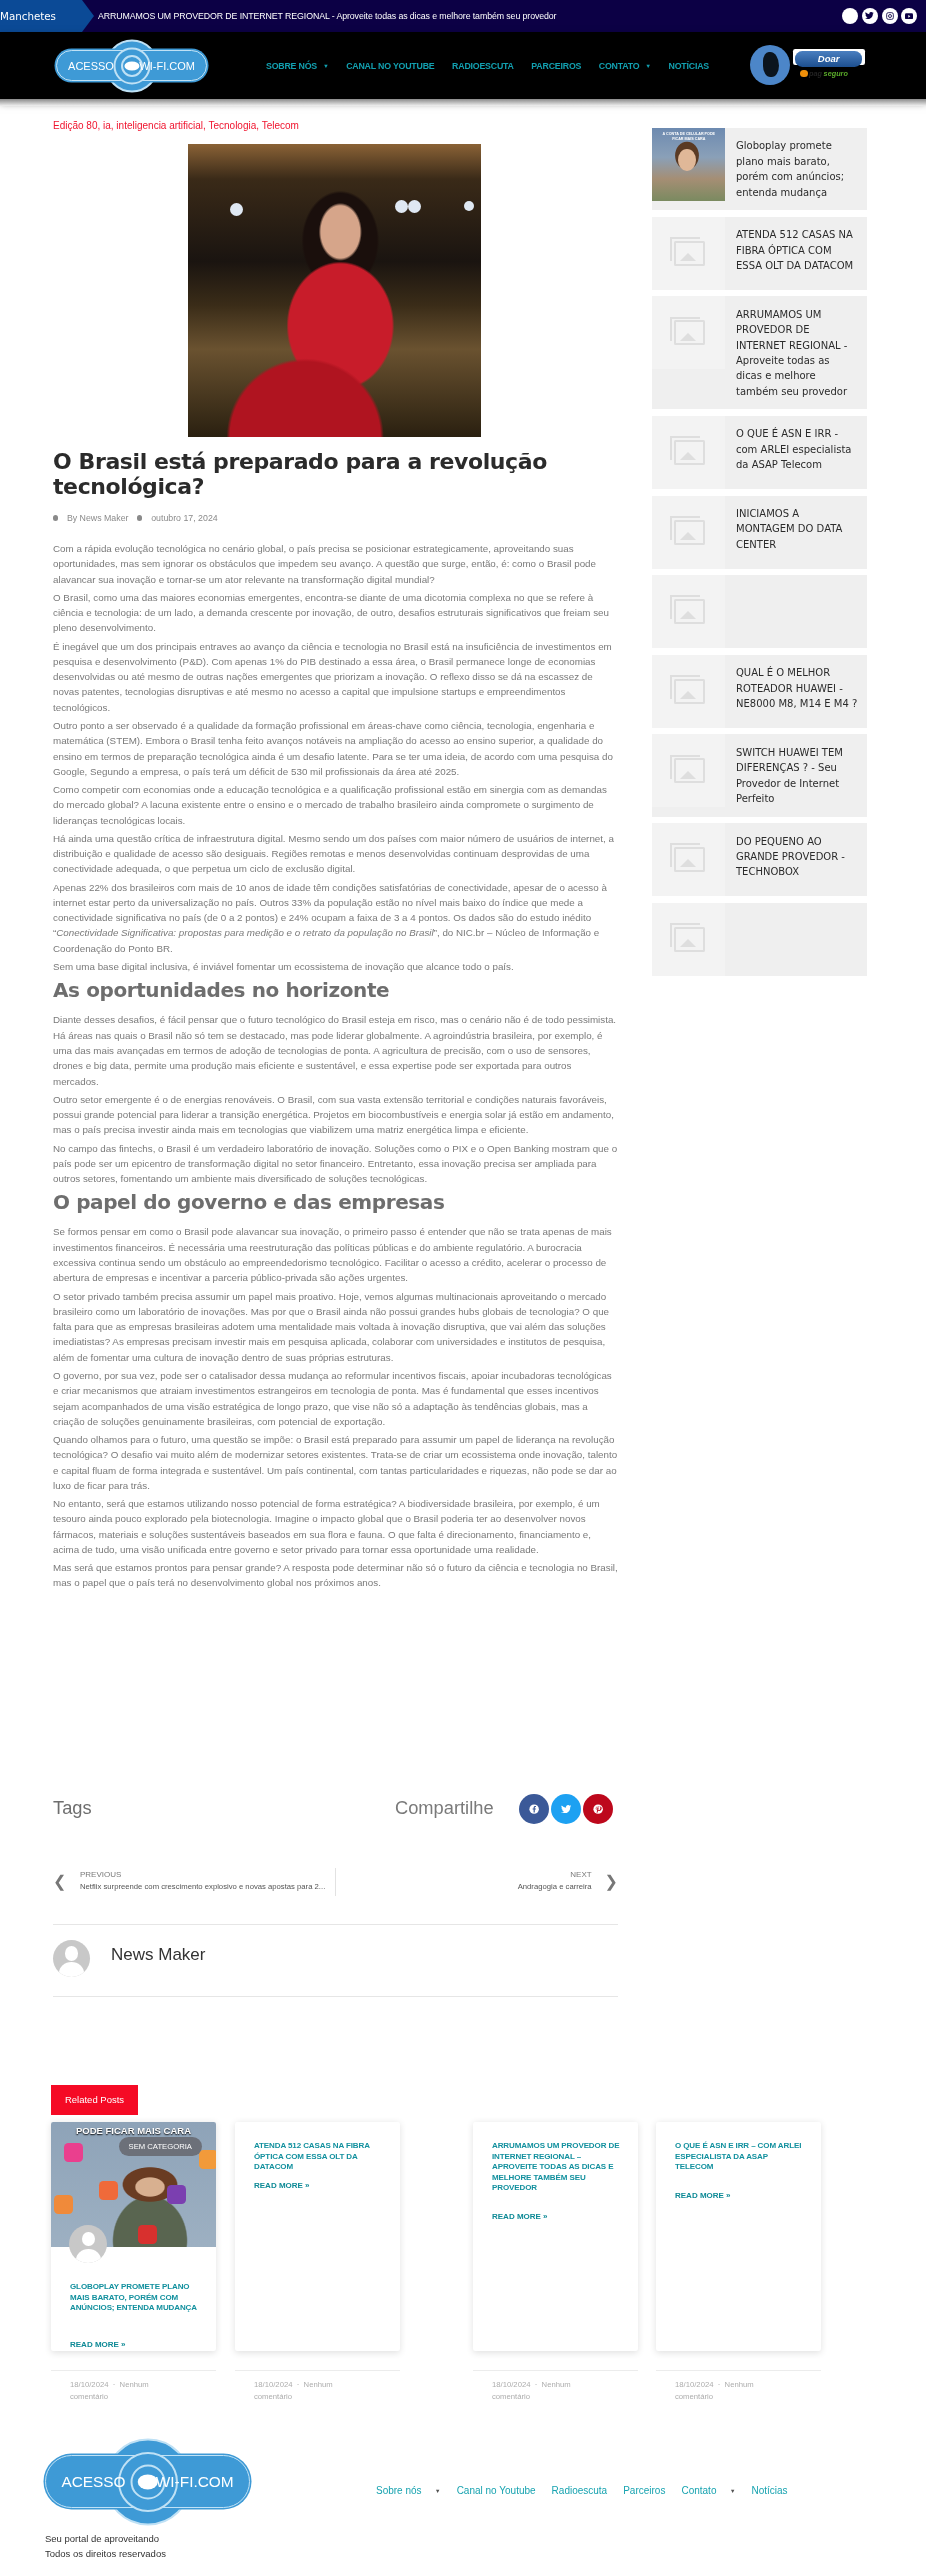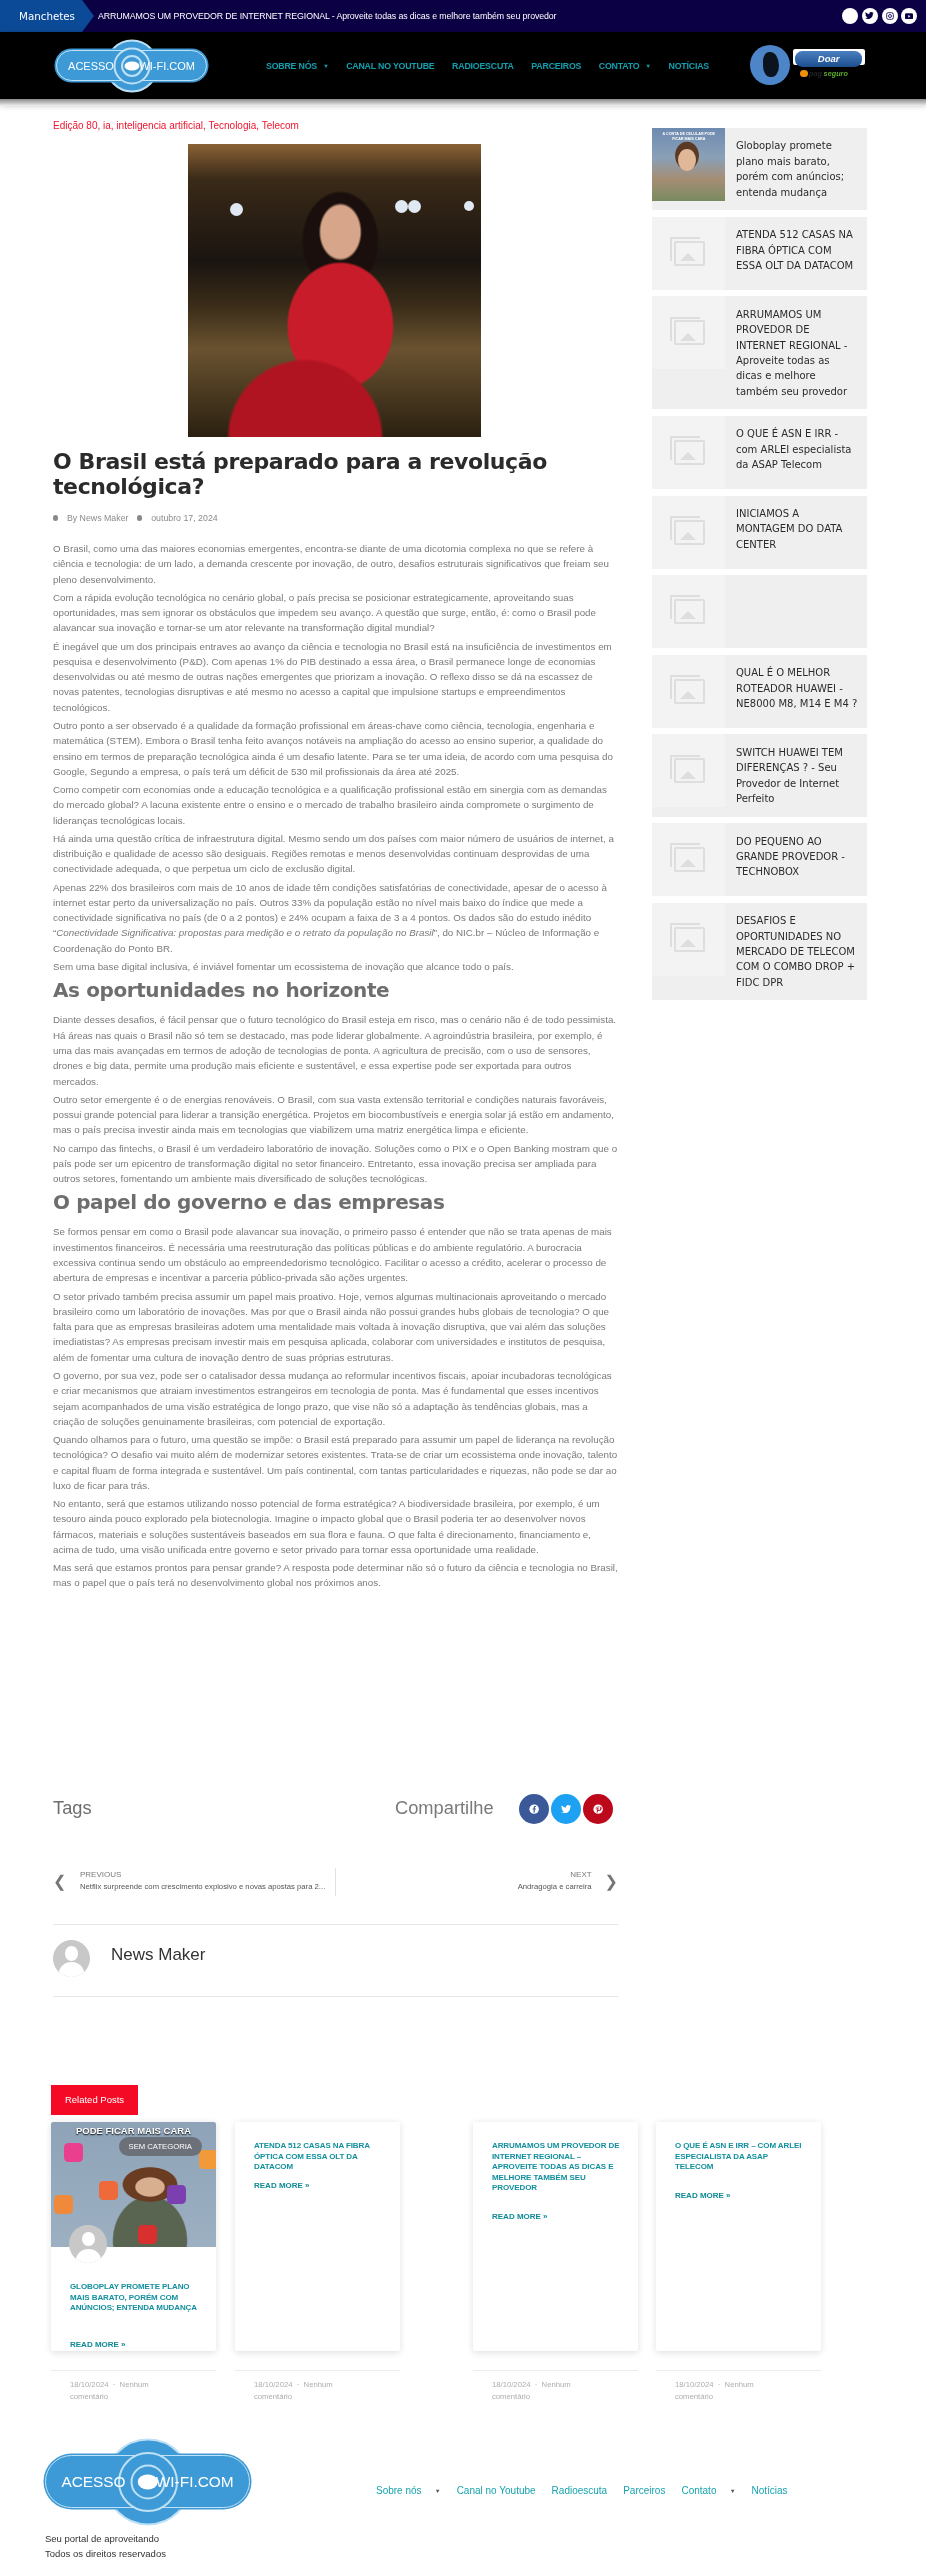--- a/index.html
+++ b/index.html
@@ -1,18 +1,18 @@
 <!DOCTYPE html>
 <html style="font-size:11.7px"><head>
 <meta charset="utf-8">
 <style>
   * { box-sizing: border-box; margin: 0; padding: 0; }
   body { width: 926px; height: 2576px; background: #ffffff; font-family: "DejaVu Sans", sans-serif; color: #7a7a7a; position: relative; overflow: hidden; }
   .topbar { position: absolute; left: 0; top: 0; width: 926px; height: 32px; background: #0c0045; }
-  .manchetes { position: absolute; left: 0; top: 0; height: 32px; width: 94px; background: #0b4a96; color: #fff; font-size: 10.3px; line-height: 32px; padding-left: 19px; clip-path: polygon(0 0, 82px 0, 94px 50%, 82px 100%, 0 100%); }
+  .manchetes { position: absolute; left: 0; top: 0; height: 32px; width: 94px; background: #0b4a96; color: #fff; font-size: 10.3px; line-height: 32px; padding-left: 0; clip-path: polygon(0 0, 82px 0, 94px 50%, 82px 100%, 0 100%); }
   .ticker { position: absolute; left: 98px; top: 0; line-height: 32px; color: #fff; font-size: 8.8px; font-family: "Liberation Sans", sans-serif; letter-spacing: -0.1px; }
   .socials { position: absolute; right: 8.8px; top: 8px; display: flex; gap: 3.7px; }
   .soc { width: 16px; height: 16px; border-radius: 50%; background: #fff; color: #0c0045; font-size: 8px; display: flex; align-items: center; justify-content: center; font-weight: bold; }
   .header { position: absolute; left: 0; top: 32px; width: 926px; height: 67px; background: #000; box-shadow: 0 4.4px 7.3px rgba(0,0,0,0.55); }
   .band { position: absolute; left: 0; top: 99px; width: 926px; height: 7.3px; background: linear-gradient(#8a8a8a, #f0f0f0); }
   .logo { position: absolute; display: flex; align-items: center; justify-content: flex-start; }
   .logo .pill { position: absolute; left: 0; right: 0; top: 22%; bottom: 22%; background: #3e9ad6; border: 1.5px solid #bfe1f5; border-radius: 44px; box-shadow: 0 0 0 1.5px #3e9ad6; }
   .logo .ring { position: absolute; left: 50%; top: 50%; border-radius: 50%; border: 2.2px solid #bfe1f5; transform: translate(-50%,-50%); background: #3e9ad6; }
   .logo .txt { position: relative; z-index: 2; color: #fff; font-family: "Liberation Sans", sans-serif; display: flex; width: 100%; justify-content: space-between; padding: 0 8%; }
   .logo .dot { position: absolute; left: 50%; top: 50%; width: 10%; height: 16%; border-radius: 50%; background: #fff; transform: translate(-50%,-50%); z-index: 3; }
@@ -183,22 +183,22 @@
 
 <h1 class="title">O Brasil está preparado para a revolução tecnológica?</h1>
 <div class="meta">
   <span class="bul"></span>
   <span>By News Maker</span>
   <span class="bul"></span>
   <span>outubro 17, 2024</span>
 </div>
 
 <div class="article" id="article">
+    <p>Com a rápida evolução tecnológica no cenário global, o país precisa se posicionar estrategicamente, aproveitando suas oportunidades, mas sem ignorar os obstáculos que impedem seu avanço. A questão que surge, então, é: como o Brasil pode alavancar sua inovação e tornar-se um ator relevante na transformação digital mundial?</p>
     <p>O Brasil, como uma das maiores economias emergentes, encontra-se diante de uma dicotomia complexa no que se refere à ciência e tecnologia: de um lado, a demanda crescente por inovação, de outro, desafios estruturais significativos que freiam seu pleno desenvolvimento.</p>
-    <p>Com a rápida evolução tecnológica no cenário global, o país precisa se posicionar estrategicamente, aproveitando suas oportunidades, mas sem ignorar os obstáculos que impedem seu avanço. A questão que surge, então, é: como o Brasil pode alavancar sua inovação e tornar-se um ator relevante na transformação digital mundial?</p>
     <p>É inegável que um dos principais entraves ao avanço da ciência e tecnologia no Brasil está na insuficiência de investimentos em pesquisa e desenvolvimento (P&amp;D). Com apenas 1% do PIB destinado a essa área, o Brasil permanece longe de economias desenvolvidas ou até mesmo de outras nações emergentes que priorizam a inovação. O reflexo disso se dá na escassez de novas patentes, tecnologias disruptivas e até mesmo no acesso a capital que impulsione startups e empreendimentos tecnológicos.</p>
     <p>Outro ponto a ser observado é a qualidade da formação profissional em áreas-chave como ciência, tecnologia, engenharia e matemática (STEM). Embora o Brasil tenha feito avanços notáveis na ampliação do acesso ao ensino superior, a qualidade do ensino em termos de preparação tecnológica ainda é um desafio latente. Para se ter uma ideia, de acordo com uma pesquisa do Google, Segundo a empresa, o país terá um déficit de 530 mil profissionais da área até 2025.</p>
     <p>Como competir com economias onde a educação tecnológica e a qualificação profissional estão em sinergia com as demandas do mercado global? A lacuna existente entre o ensino e o mercado de trabalho brasileiro ainda compromete o surgimento de lideranças tecnológicas locais.</p>
     <p>Há ainda uma questão crítica de infraestrutura digital. Mesmo sendo um dos países com maior número de usuários de internet, a distribuição e qualidade de acesso são desiguais. Regiões remotas e menos desenvolvidas continuam desprovidas de uma conectividade adequada, o que perpetua um ciclo de exclusão digital.</p>
     <p><span>Apenas 22% dos brasileiros com mais de 10 anos de idade têm condições satisfatórias de conectividade, apesar de o acesso à internet estar perto da universalização no país. Outros 33% da população estão no nível mais baixo do índice que mede a conectividade significativa no país (de 0 a 2 pontos) e 24% ocupam a faixa de 3 a 4 pontos.  Os dados são do estudo inédito “</span><em>Conectividade Significativa: propostas para medição e o retrato da população no Brasil</em><span>”, do NIC.br – Núcleo de Informação e Coordenação do Ponto BR.</span></p>
     <p>Sem uma base digital inclusiva, é inviável fomentar um ecossistema de inovação que alcance todo o país.</p>
     <h2>As oportunidades no horizonte</h2>
     <p>Diante desses desafios, é fácil pensar que o futuro tecnológico do Brasil esteja em risco, mas o cenário não é de todo pessimista. Há áreas nas quais o Brasil não só tem se destacado, mas pode liderar globalmente. A agroindústria brasileira, por exemplo, é uma das mais avançadas em termos de adoção de tecnologias de ponta. A agricultura de precisão, com o uso de sensores, drones e big data, permite uma produção mais eficiente e sustentável, e essa expertise pode ser exportada para outros mercados.</p>
     <p>Outro setor emergente é o de energias renováveis. O Brasil, com sua vasta extensão territorial e condições naturais favoráveis, possui grande potencial para liderar a transição energética. Projetos em biocombustíveis e energia solar já estão em andamento, mas o país precisa investir ainda mais em tecnologias que viabilizem uma matriz energética limpa e eficiente.</p>
     <p>No campo das fintechs, o Brasil é um verdadeiro laboratório de inovação. Soluções como o PIX e o Open Banking mostram que o país pode ser um epicentro de transformação digital no setor financeiro. Entretanto, essa inovação precisa ser ampliada para outros setores, fomentando um ambiente mais diversificado de soluções tecnológicas.</p>
@@ -300,21 +300,20 @@
     <div class="side-card">
       <div class="side-thumb">
         <div class="ph"></div>
       </div>
       <div class="side-title">DO PEQUENO AO GRANDE PROVEDOR - TECHNOBOX</div>
     </div>
     <div class="side-card">
       <div class="side-thumb">
         <div class="ph"></div>
       </div>
-      <div class="side-title">DESAFIOS E OPORTUNIDADES NO MERCADO DE TELECOM COM O COMBO DROP + FIDC DPR</div>
     </div>
   </aside>
 
 <div class="related-badge">Related Posts</div>
 
 <div class="rcard" style="left:51px;">
   <div class="rimg">
     <div class="cap">PODE FICAR MAIS CARA</div>
     <span class="app" style="left:13.2px;top:20.5px;background:#ea3f8e;"></span>
     <span class="app" style="left:48px;top:59px;background:#ef6a3a;"></span>

